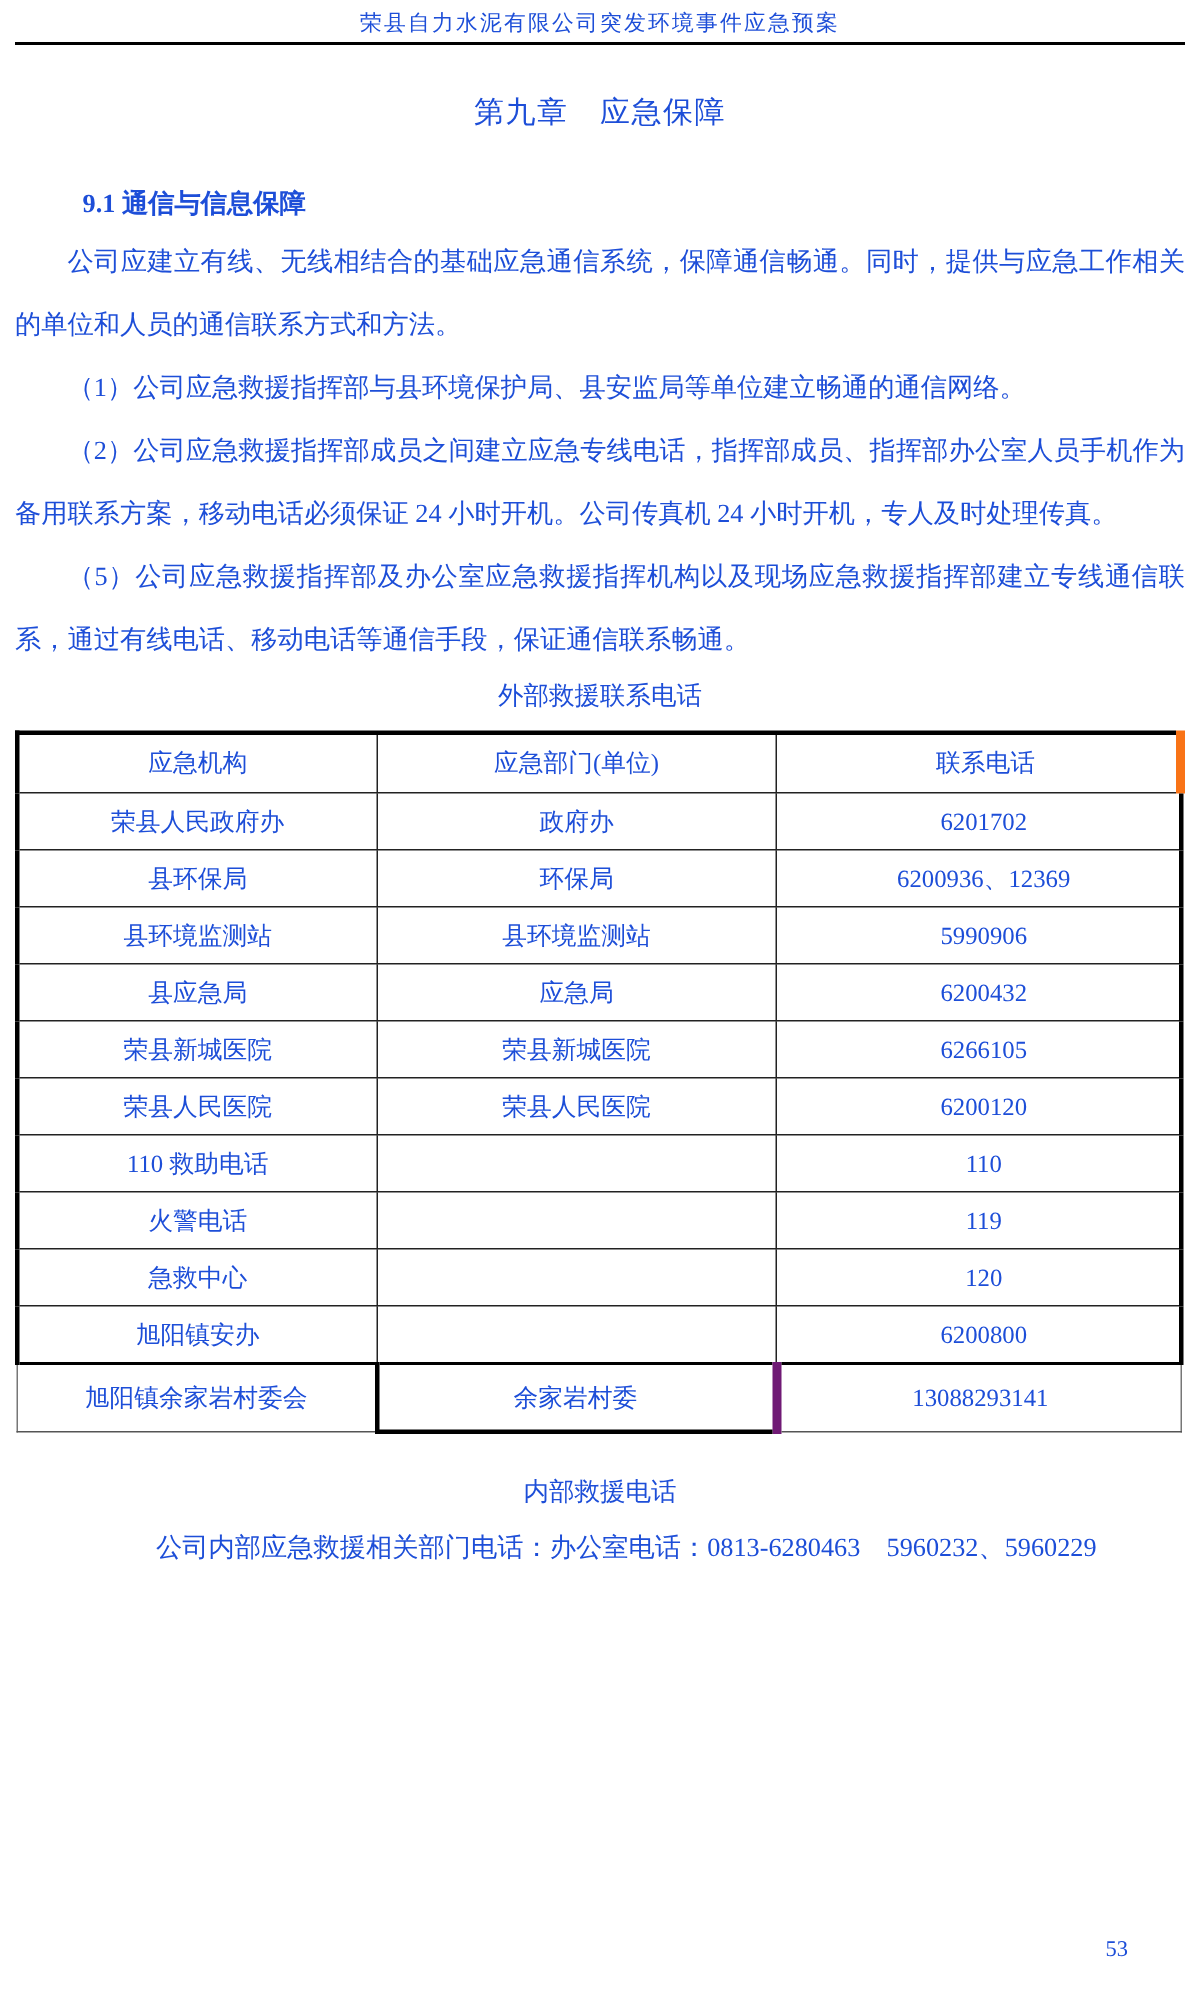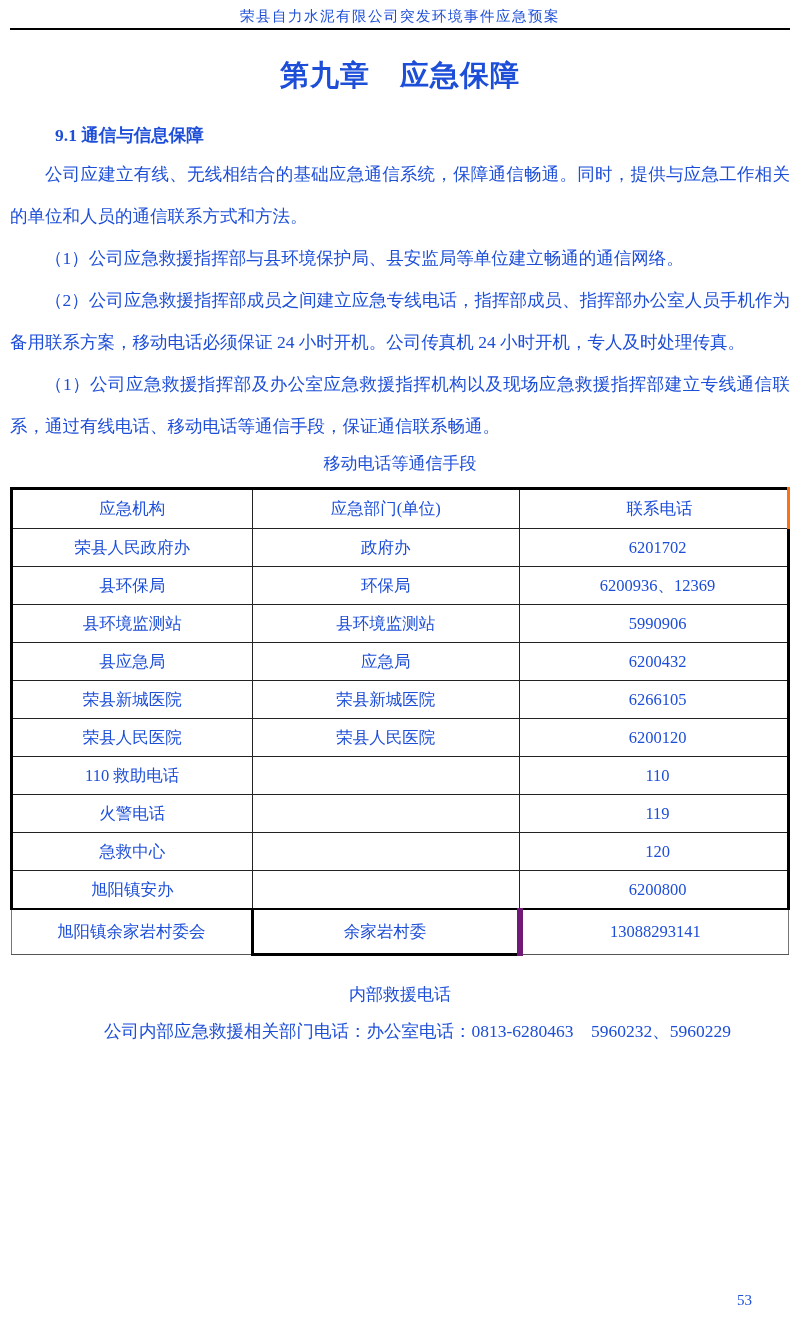--- a/index.html
+++ b/index.html
@@ -20,22 +20,22 @@
     padding-bottom: 2px;
   }
   .doc-header-title {
     text-align: center;
     font-size: 14.5px;
     line-height: 20px;
     letter-spacing: 1.5px;
   }
   .chapter-title {
     text-align: center;
-    font-size: 29px;
-    font-weight: bold;
+    font-size: 20px;
+    font-weight: normal;
     line-height: 40px;
     margin: 25px 0 0 0;
     letter-spacing: 1px;
   }
   .section-heading {
     font-size: 17.5px;
     font-weight: bold;
     line-height: 24px;
     margin: 28px 0 0 45px;
   }
@@ -65,21 +65,21 @@
     border: 1.5px solid #222;
     text-align: center;
     font-weight: normal;
     font-size: 16.5px;
     padding: 0 4px;
     height: 37px;
     overflow: hidden;
   }
   .contact-table thead th { border-top: 3px solid #000; height: 38px; }
   .contact-table thead th:first-child { border-left: 3px solid #000; }
-  .contact-table thead th:last-child { border-right: 3px solid #f97316; padding-left: 16px; }
+  .contact-table thead th:last-child { border-right: 6px solid #f97316; padding-left: 16px; }
   .contact-table tbody tr:not(.last-row) td:first-child { border-left: 3px solid #000; }
   .contact-table tbody tr:not(.last-row) td:last-child { border-right: 3px solid #000; padding-left: 12px; }
   .contact-table tr.pre-last-row td { border-bottom: 2.5px solid #000; }
   .contact-table tr.last-row td {
     border-left: 1px solid #777;
     border-right: 1px solid #777;
     border-bottom: 1.5px solid #555;
     height: 43px;
   }
   .contact-table tr.last-row td.mid-thick {
@@ -111,23 +111,23 @@
     <div class="doc-header-title">荣县自力水泥有限公司突发环境事件应急预案</div>
   </div>
 
   <h1 class="chapter-title">第九章　应急保障</h1>
 
   <h2 class="section-heading">9.1 通信与信息保障</h2>
 
   <p class="body-para first">公司应建立有线、无线相结合的基础应急通信系统，保障通信畅通。同时，提供与应急工作相关的单位和人员的通信联系方式和方法。</p>
   <p class="body-para">（1）公司应急救援指挥部与县环境保护局、县安监局等单位建立畅通的通信网络。</p>
   <p class="body-para">（2）公司应急救援指挥部成员之间建立应急专线电话，指挥部成员、指挥部办公室人员手机作为备用联系方案，移动电话必须保证 24 小时开机。公司传真机 24 小时开机，专人及时处理传真。</p>
-  <p class="body-para">（1）公司应急救援指挥部及办公室应急救援指挥机构以及现场应急救援指挥部建立专线通信联系，通过有线电话、移动电话等通信手段，保证通信联系畅通。</p>
-
-  <div class="table-caption">移动电话等通信手段</div>
+  <p class="body-para">（5）公司应急救援指挥部及办公室应急救援指挥机构以及现场应急救援指挥部建立专线通信联系，通过有线电话、移动电话等通信手段，保证通信联系畅通。</p>
+
+  <div class="table-caption">外部救援联系电话</div>
 
   <table class="contact-table">
     <thead>
       <tr>
         <th style="width:31.3%">应急机构</th>
         <th style="width:35.1%">应急部门(单位)</th>
         <th style="width:33.6%">联系电话</th>
       </tr>
     </thead>
     <tbody>

